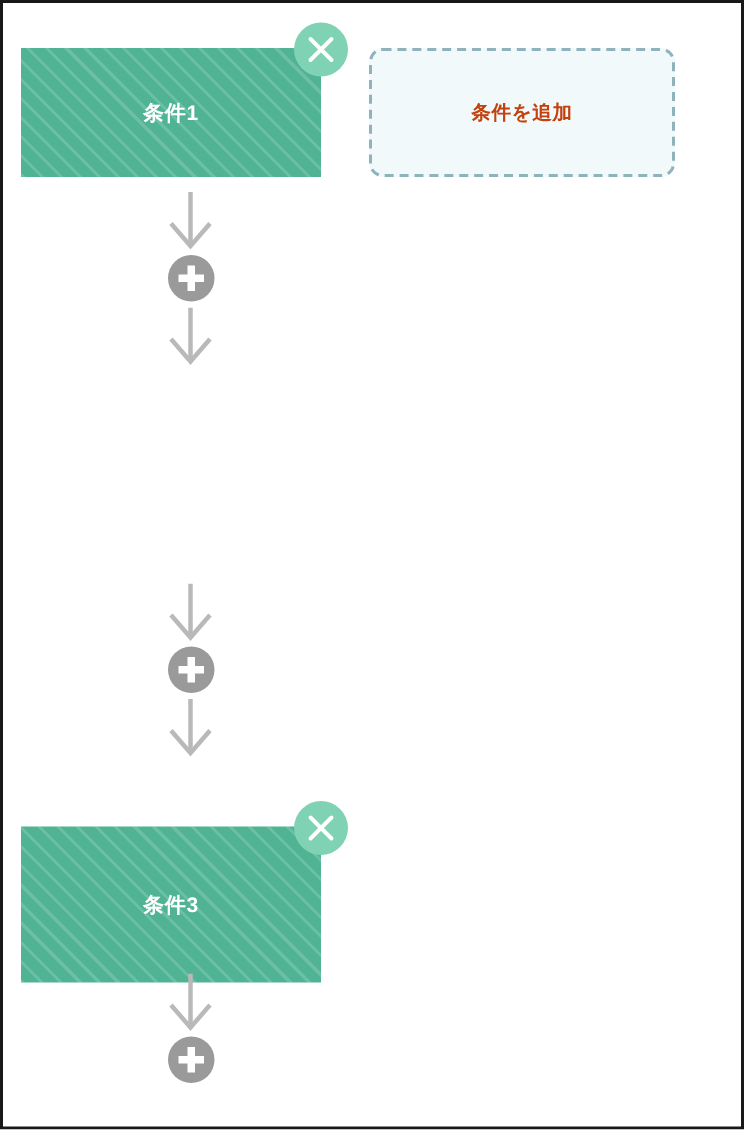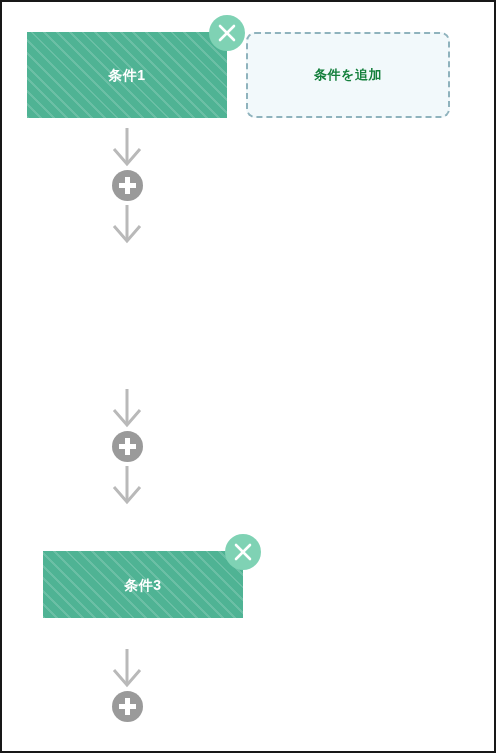--- a/index.html
+++ b/index.html
@@ -23,21 +23,21 @@
 
   .canvas {
     position: absolute;
     inset: 0;
     overflow: hidden;
   }
 
   
   .cond-node {
     position: absolute;
-    left: 25px;
+    left: 12px;
     width: 200px;
   }
 
   .cond-box {
     position: relative;
     width: 200px;
     box-sizing: border-box;
     background-color: #4fb394;
     background-image: repeating-linear-gradient(
         45deg,
@@ -128,21 +128,21 @@
     box-sizing: border-box;
     background: #f2f9fb;
     border: 2px dashed #8fb3bd;
     border-radius: 9px;
     display: flex;
     align-items: center;
     justify-content: center;
     cursor: pointer;
   }
   .add-box-label {
-    color: #15803d;
+    color: #c2410c;
     font-size: 13px;
     font-weight: bold;
     letter-spacing: 0.5px;
     user-select: none;
   }
 </style>
 </head>
 <body>
 
 <div class="screen">
@@ -185,21 +185,21 @@
         <div class="bar-h"></div>
         <div class="bar-v"></div>
       </div>
       <svg class="arrow-icon" viewBox="0 0 34 42" style="margin-top:4px;">
         <rect x="15.5" y="0" width="3" height="34" fill="#b9b9b9"></rect>
         <path d="M4 21 L17 36 L30 21" fill="none" stroke="#b9b9b9" stroke-width="3"></path>
       </svg>
     </div>
 
     <div class="cond-node" style="top:549px;">
-      <div class="cond-box" style="height:67px;margin-left:16px;">
+      <div class="cond-box" style="height:104px;">
         <span class="cond-label">条件3</span>
         <div class="close-btn">
           <svg viewBox="0 0 36 36">
             <line x1="11" y1="11" x2="25" y2="25" stroke="#ffffff" stroke-width="2.6" stroke-linecap="round"></line>
             <line x1="25" y1="11" x2="11" y2="25" stroke="#ffffff" stroke-width="2.6" stroke-linecap="round"></line>
           </svg>
         </div>
       </div>
     </div>
 

